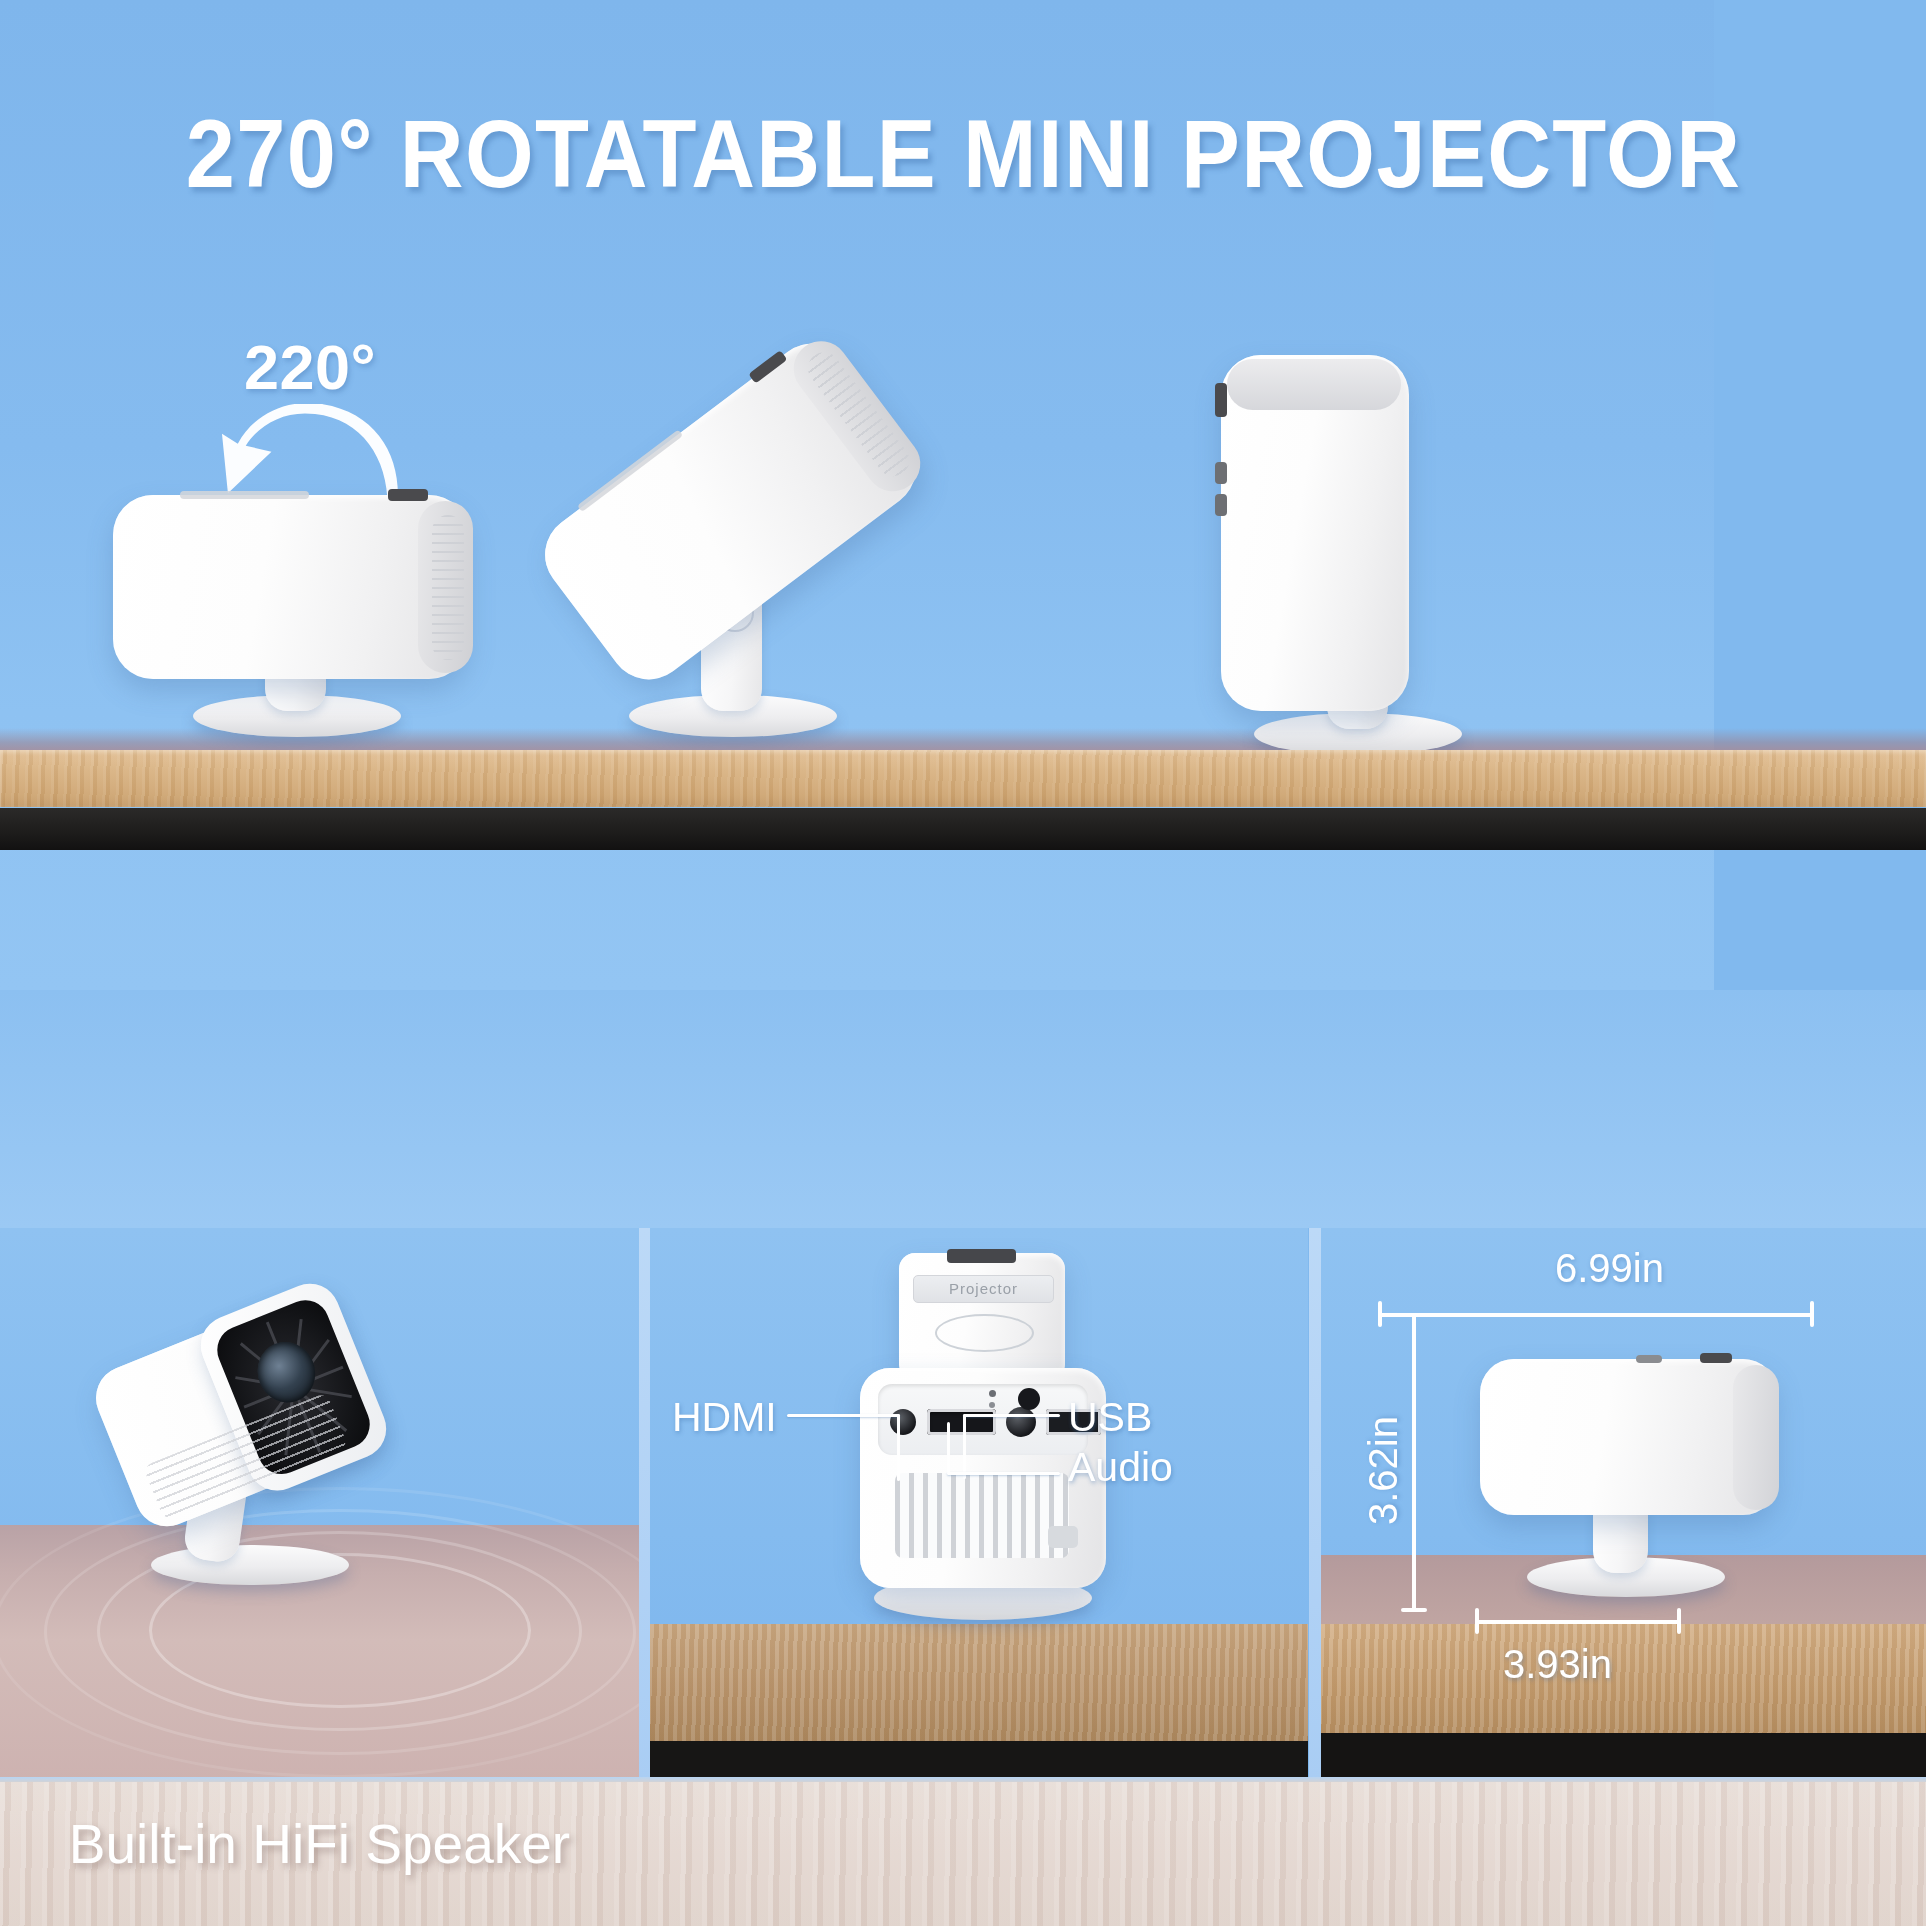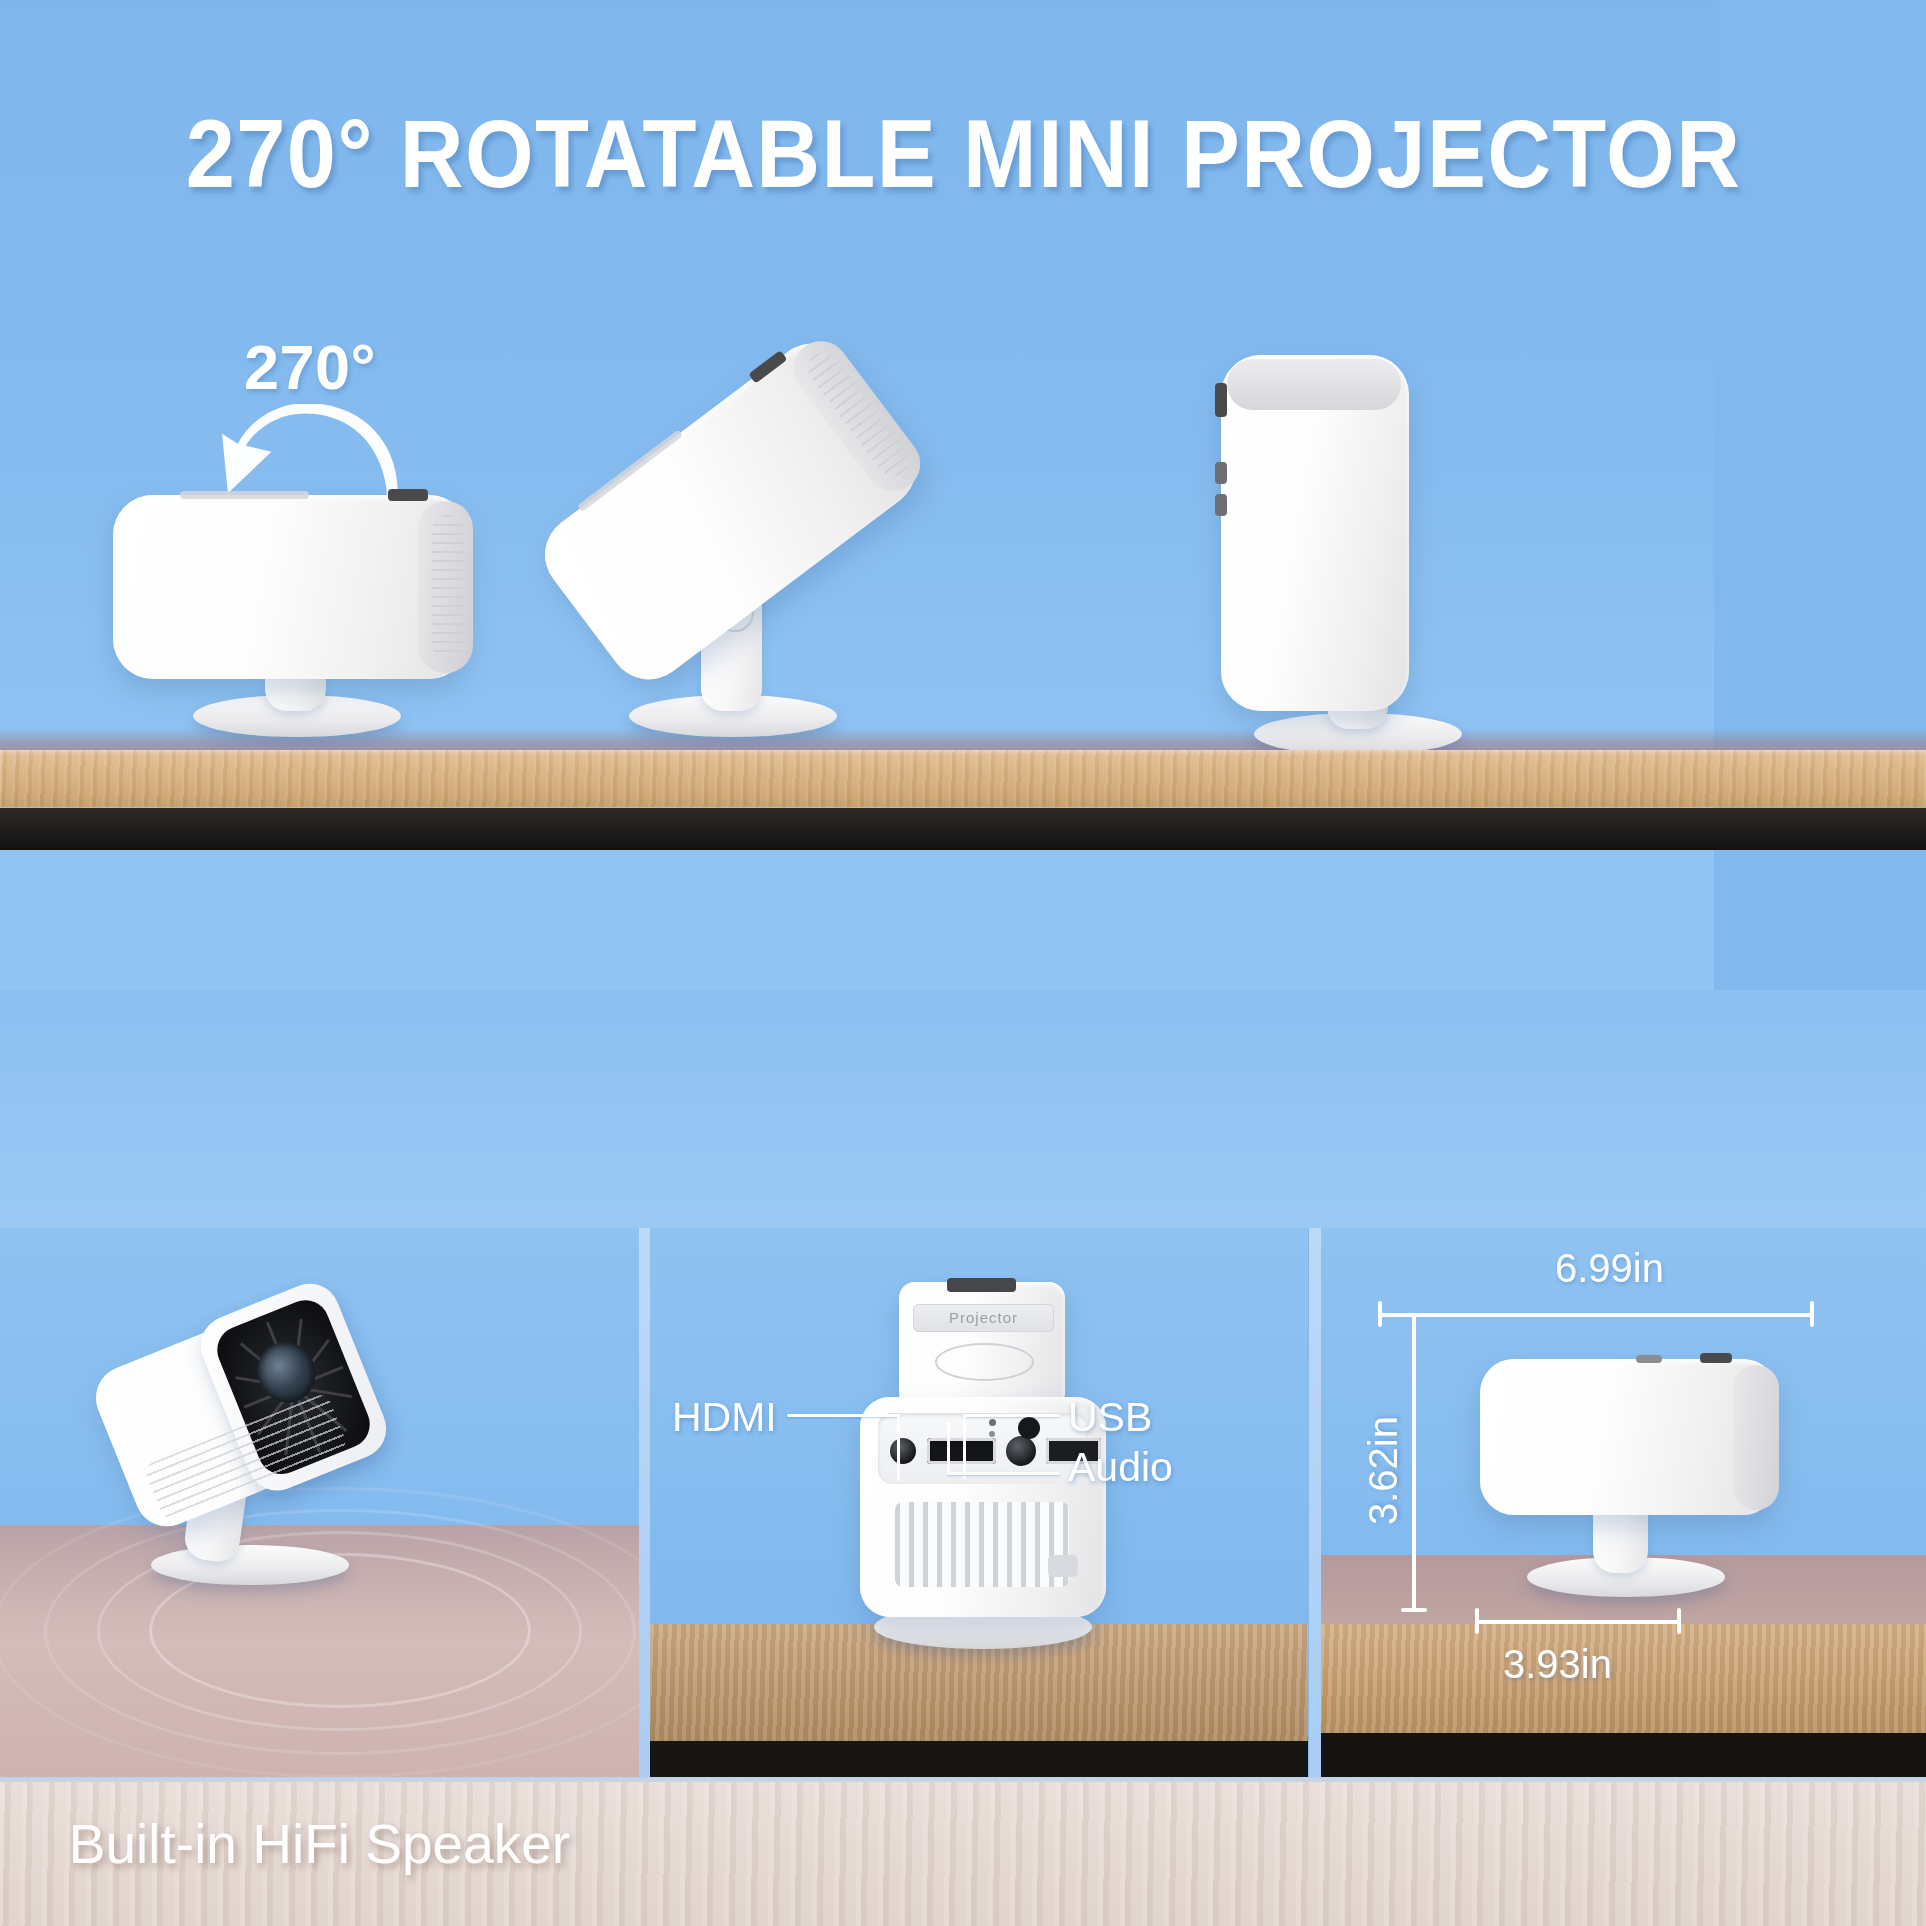--- a/index.html
+++ b/index.html
@@ -101,21 +101,21 @@
 </style>
 </head>
 <body>
 
 <div id="page">
 
   <div class="hero">
 
     <div class="title">270° ROTATABLE MINI PROJECTOR</div>
 
-    <div class="deg-label">270°</div>
+    <div class="deg-label">220°</div>
 
     <svg class="rot-arrow" viewBox="0 0 190 125">
       <path d="M168 122 C 176 66, 150 16, 96 10 C 66 6, 40 20, 26 42
                L 52 48 L 8 90 L 2 30 L 18 40
                C 34 10, 68 -6, 104 0 C 166 10, 190 66, 176 122 Z" fill="#ffffff" opacity="0.97"></path>
     </svg>
 
     <div class="shelf-shadow"></div>
 
     <div class="dev" style="left:99px;top:475px;width:396px;height:287px;">
@@ -219,21 +219,21 @@
       </div>
     </div>
 
     <div class="panel p2">
 
       <div style="position:absolute;left:0;top:396px;width:658px;height:117px;
            background:repeating-linear-gradient(92deg,rgba(255,255,255,.13) 0 4px,rgba(150,104,53,.12) 4px 9px),
                       linear-gradient(180deg,#c9a883 0%,#b8946d 60%,#ab8860 100%);"></div>
       <div style="position:absolute;left:0;top:513px;width:658px;height:42px;background:#171615;"></div>
 
-      <div class="dev" style="left:194px;top:54px;width:277px;height:376px;">
+      <div class="dev" style="left:194px;top:25px;width:277px;height:376px;">
 
         <div class="stand-base" style="left:30px;top:323px;width:218px;height:44px;"></div>
 
         <div class="body-shell" style="left:55px;top:0px;width:166px;height:127px;border-radius:16px;"></div>
         <div style="position:absolute;left:103px;top:-4px;width:69px;height:14px;border-radius:4px;background:#46474b;"></div>
         <div style="position:absolute;left:69px;top:22px;width:139px;height:26px;border-radius:5px;
              background:linear-gradient(180deg,#eceef1,#e0e2e6);border:1px solid #d3d5da;
              color:#9aa0a8;font-size:15px;text-align:center;line-height:26px;letter-spacing:1px;">Projector</div>
         <div style="position:absolute;left:91px;top:61px;width:95px;height:34px;border-radius:50%;
              border:2px solid rgba(200,205,212,.9);"></div>

